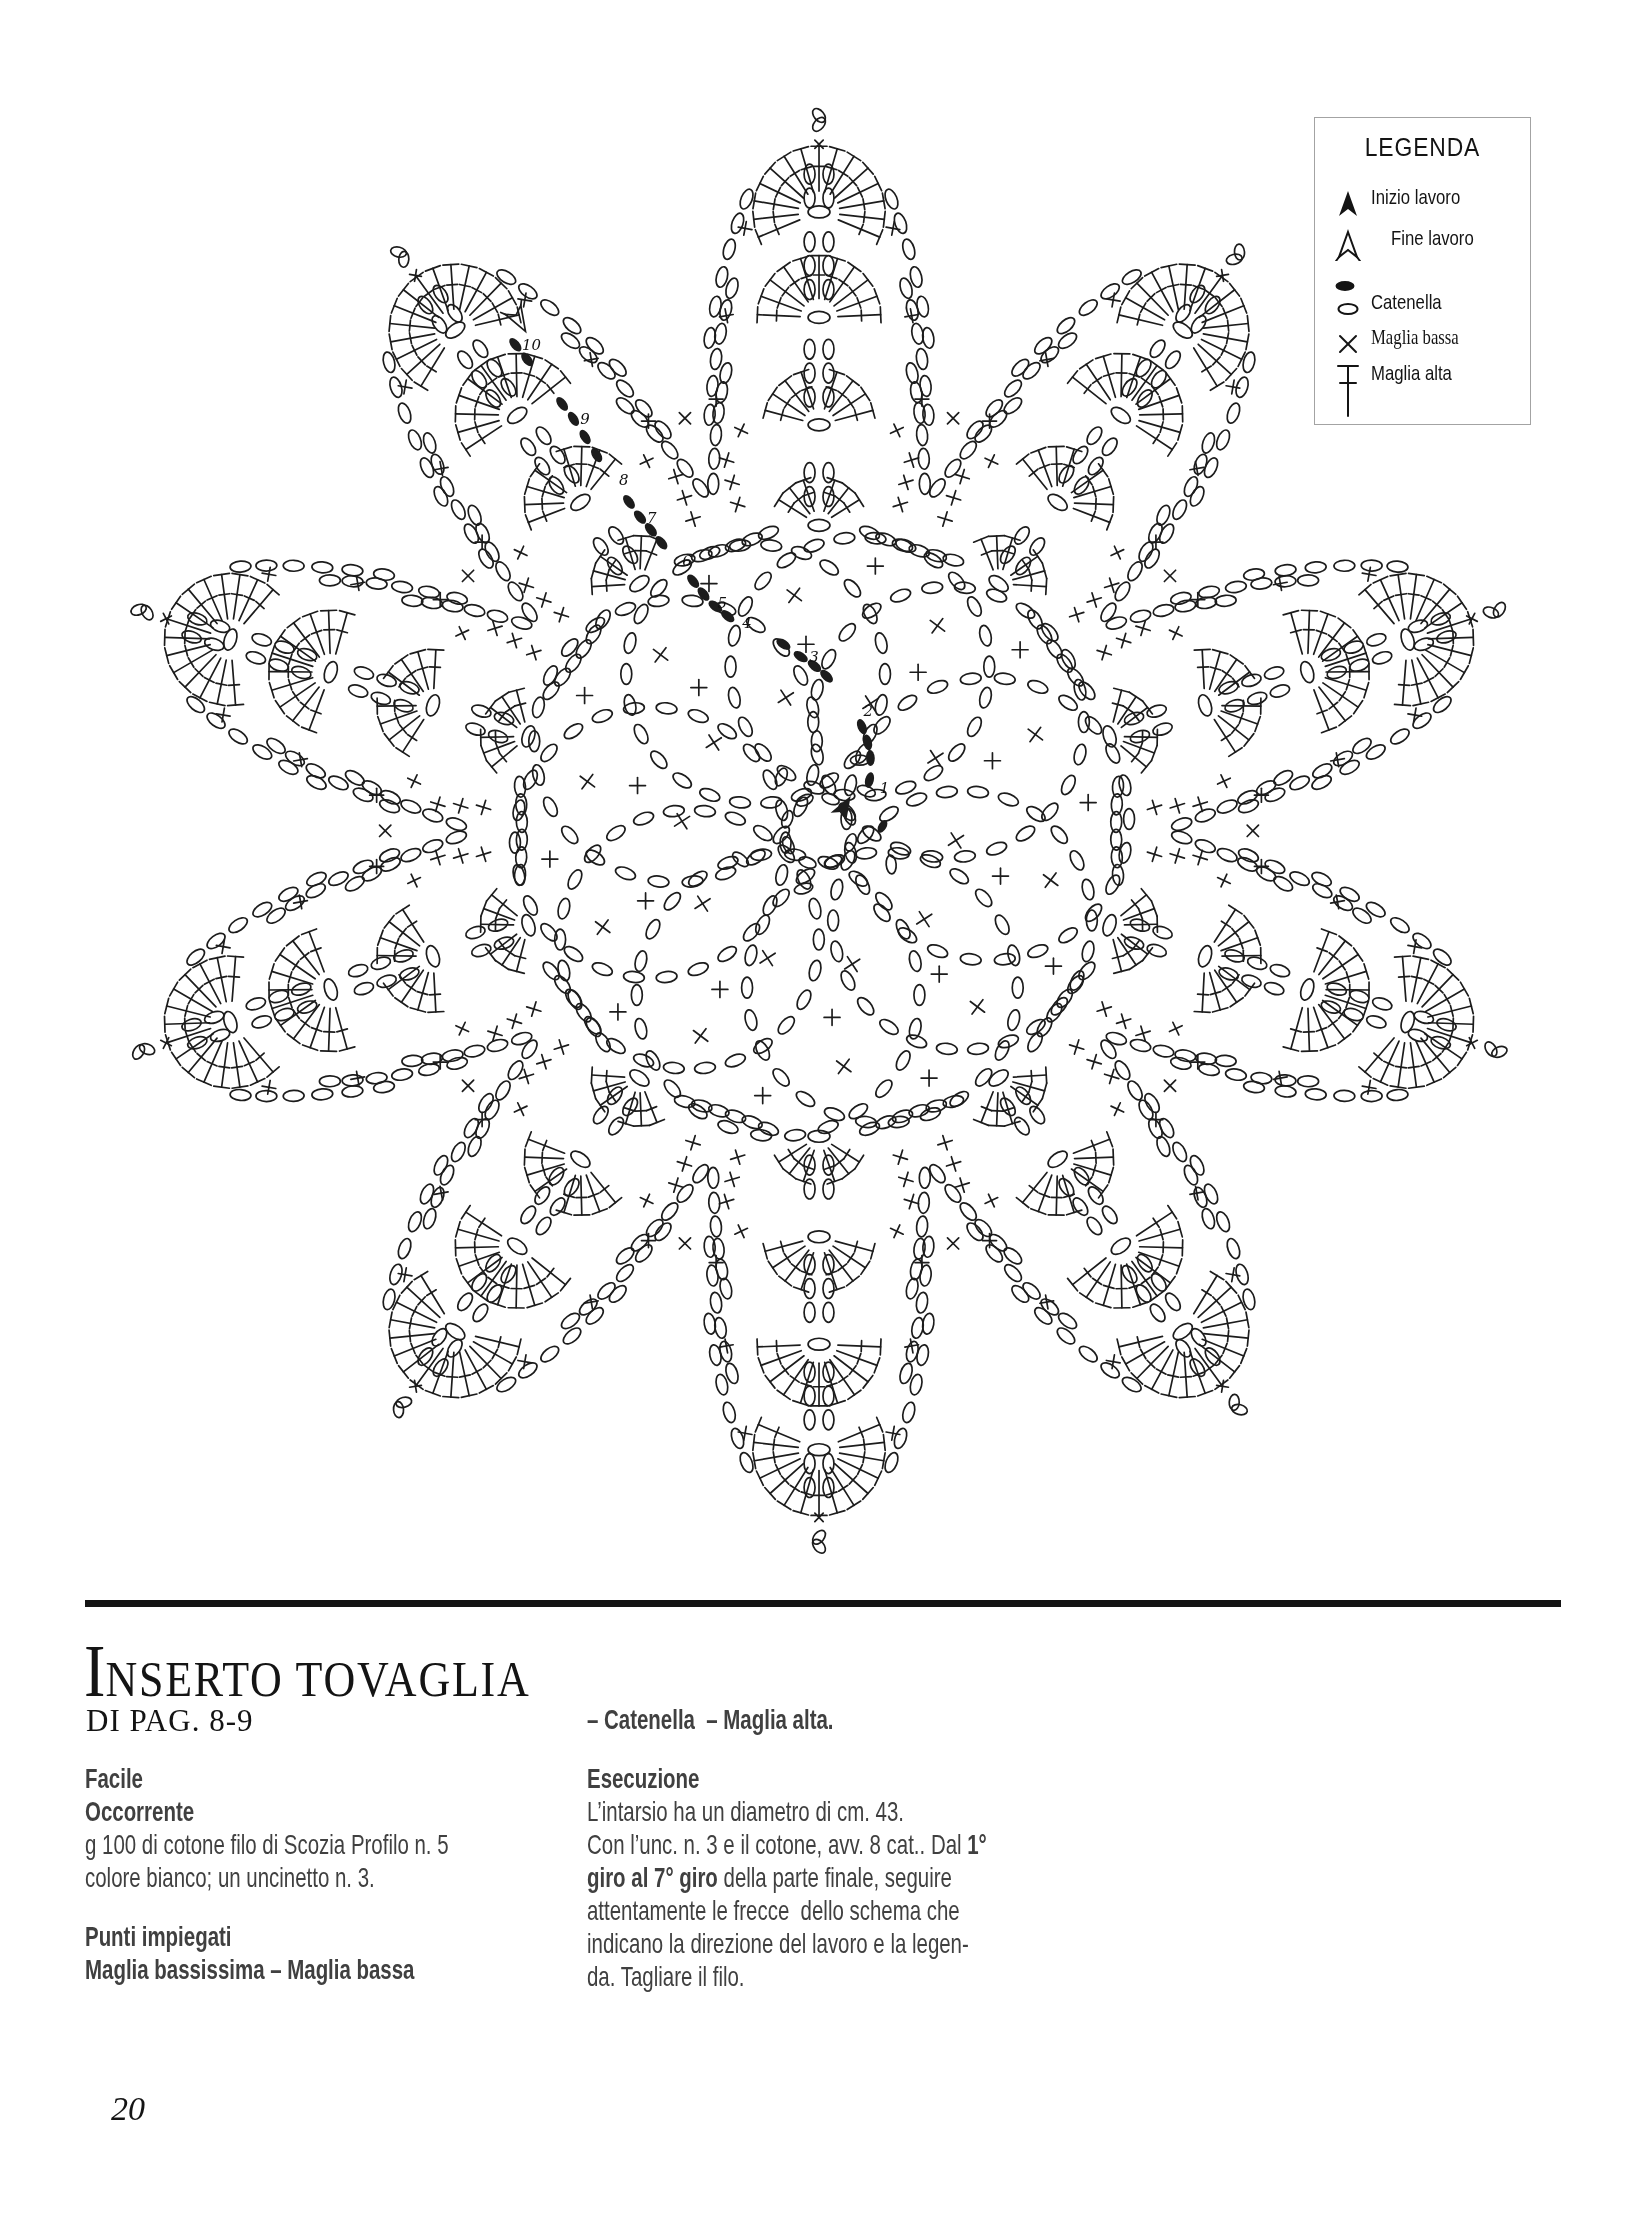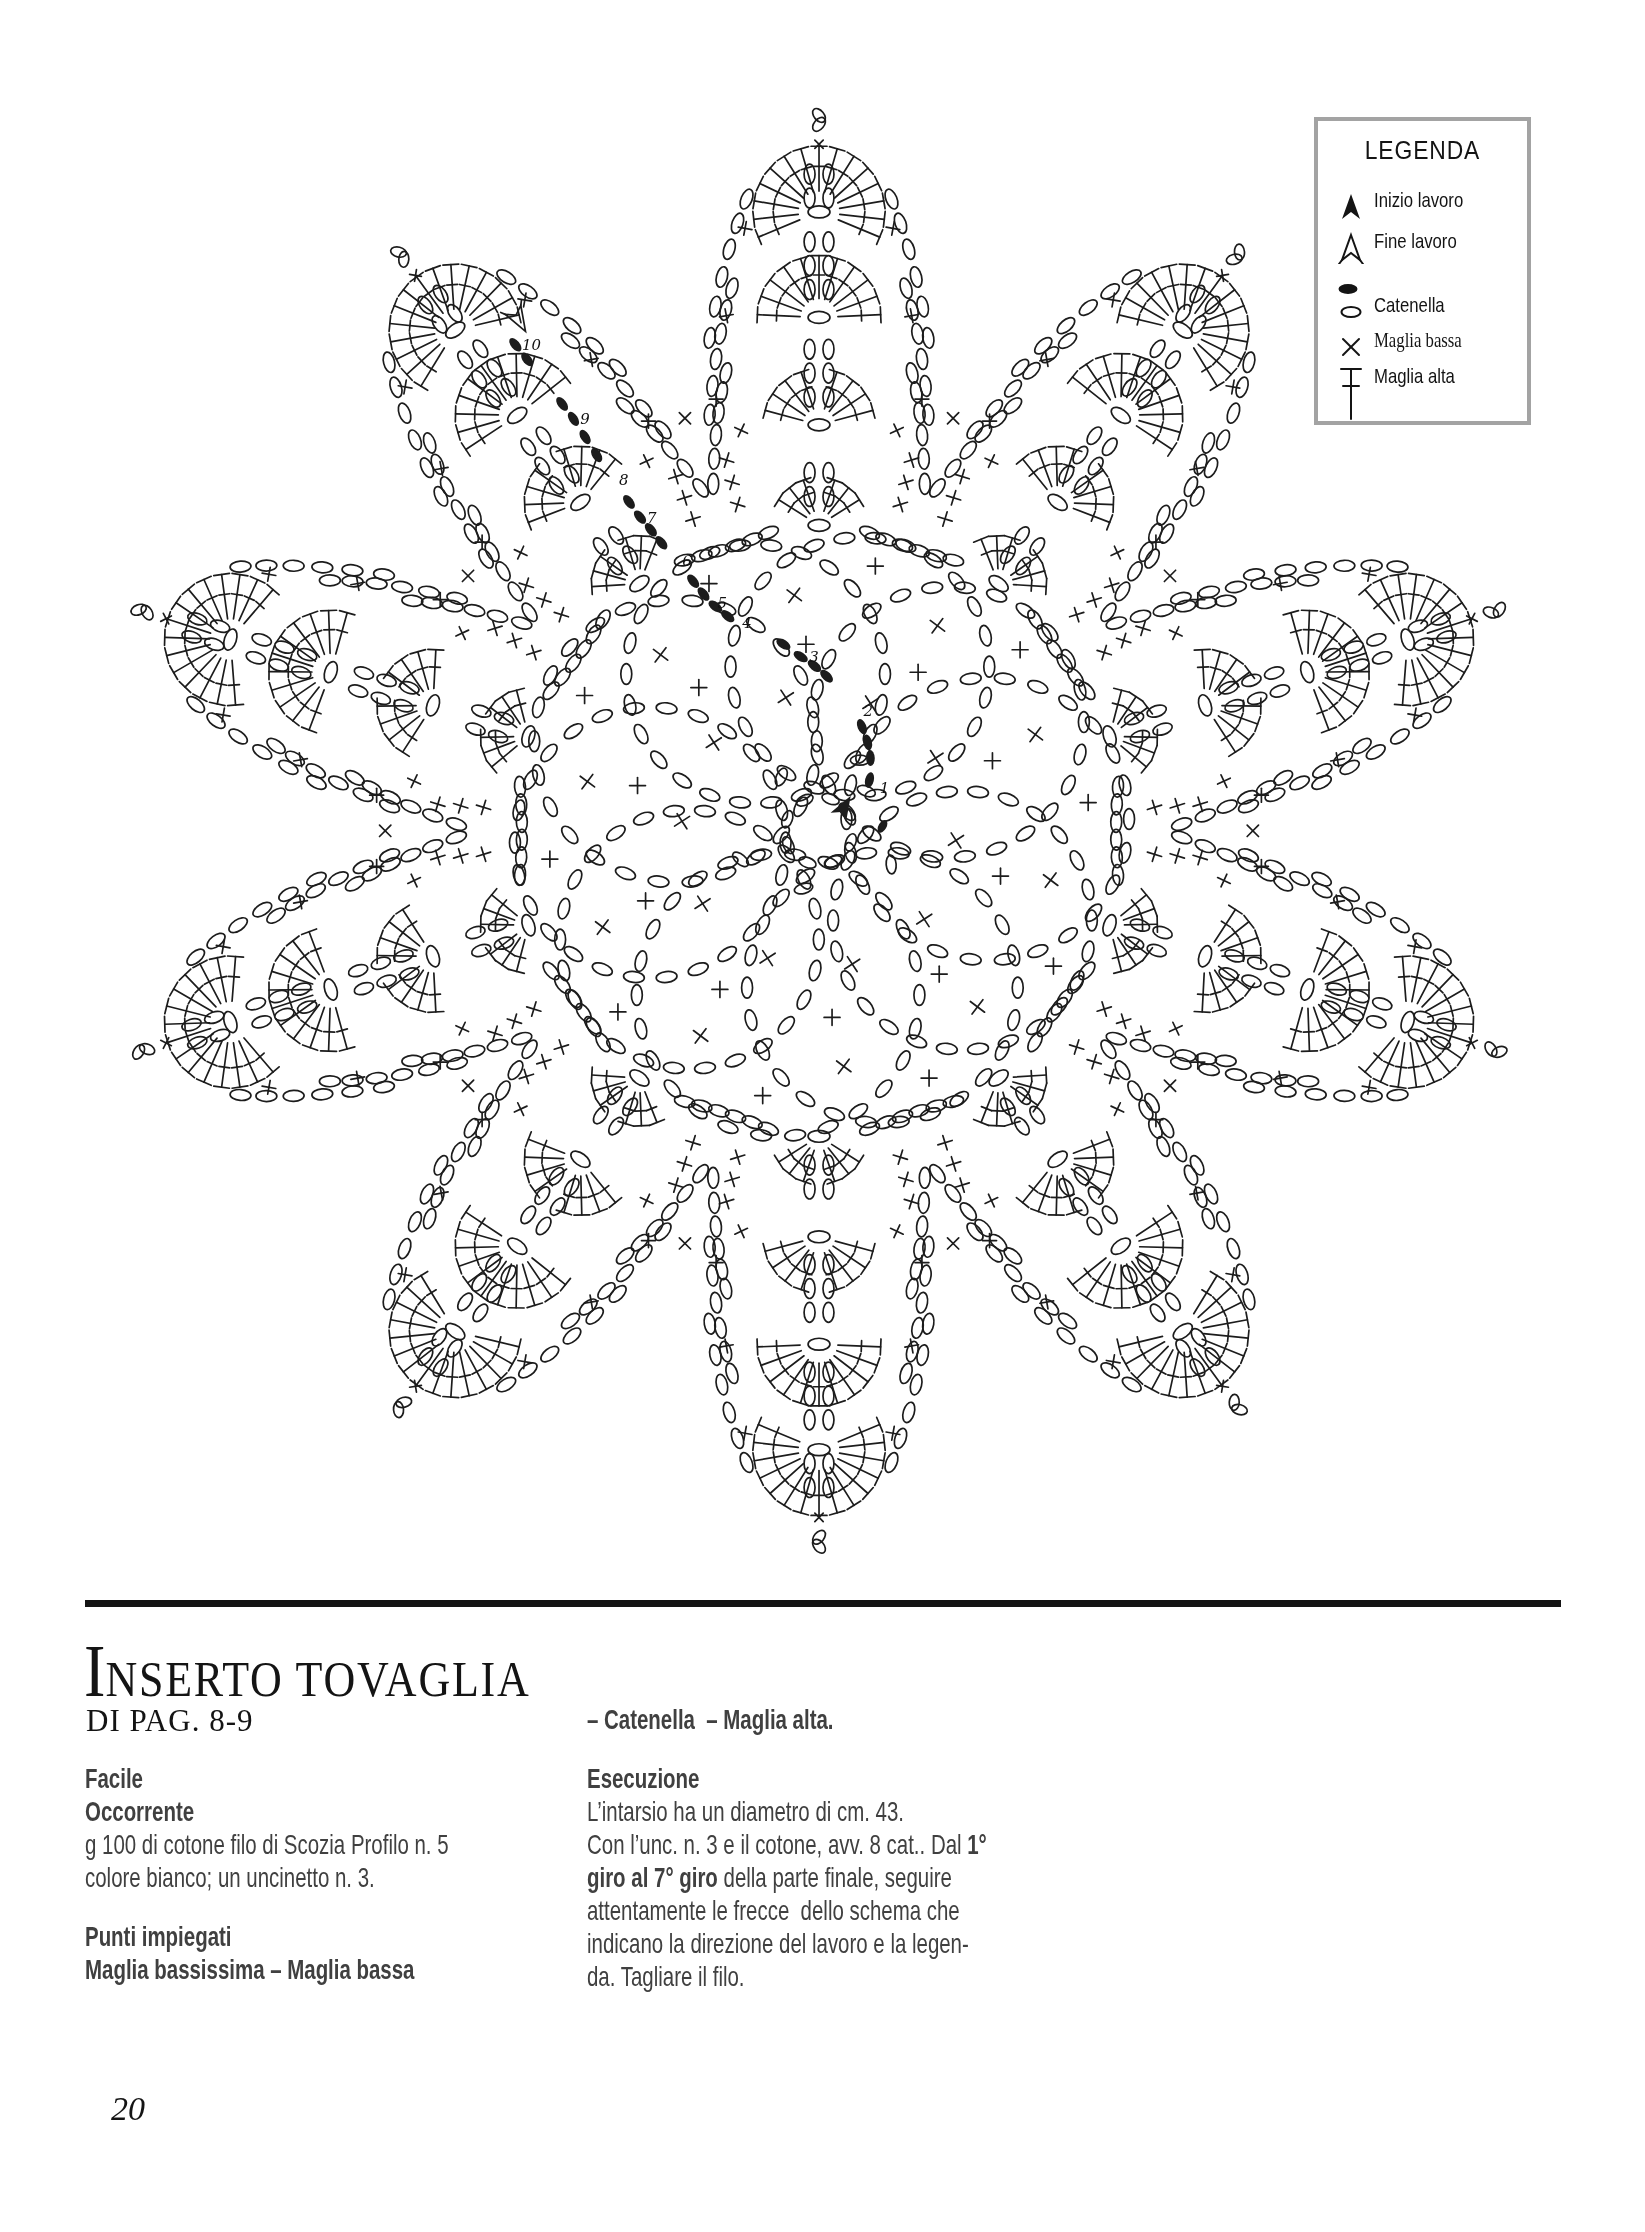--- a/index.html
+++ b/index.html
@@ -3,21 +3,21 @@
 <meta charset="utf-8">
 <style>
   html,body{margin:0;padding:0;background:#e8e8e8}
   .page{position:relative;width:1646px;height:2233px;background:#ffffff;overflow:hidden;
         font-family:"Liberation Sans",sans-serif;color:#141414}
   #diag{position:absolute;left:0;top:0}
   #diag ellipse,#diag line,#diag path,#diag circle{stroke:#1c1c1c;stroke-width:1.7;fill:none;stroke-linecap:round}
   #diag .f{fill:#1c1c1c;stroke:none}
   #diag text{font:italic 15px "DejaVu Serif",serif;fill:#111;stroke:none}
 
-  .legend{position:absolute;left:1314px;top:117px;width:217px;height:308px;border:4px solid #a3a3a3;
+  .legend{position:absolute;left:1314px;top:117px;width:217px;height:308px;border:1px solid #a3a3a3;
           background:#fff;box-sizing:border-box;overflow:hidden}
   .leg-title{position:absolute;top:14px;left:0;right:0;text-align:center;font-size:26px;
              letter-spacing:1px;transform:scaleX(.88)}
   .lrow{position:absolute;left:10px;right:2px;display:flex;align-items:flex-start;overflow:hidden}
   .lsym{flex:0 0 46px;display:flex;justify-content:center;align-items:center}
   .lsym svg{stroke:#141414;stroke-width:2;fill:none;stroke-linecap:round}
   .lsym .fl{fill:#141414;stroke:none}
   .llab{font-size:20.4px;transform:scaleX(.82);transform-origin:0 50%;white-space:pre}
 
   .rule{position:absolute;left:85px;top:1600px;width:1476px;height:7px;background:#141414}
@@ -2648,21 +2648,21 @@
     <div class="leg-title">LEGENDA</div>
     <div id="legend-items">
         <div class="lrow" style="top: 68px; height: 34px;">
           <span class="lsym">
             <svg viewBox="-20 -18 40 36" width="40" height="36">
               <path d="M0,-13 L9,12 L0,5 L-9,12 Z" class="fl"></path>
             </svg>
           </span>
           <span class="llab">Inizio lavoro</span>
         </div>
-        <div class="lrow" style="top: 109px; height: 34px;">
+        <div class="lrow" style="top: 109px; height: 34px; gap: 20px;">
           <span class="lsym">
             <svg viewBox="-20 -18 40 36" width="40" height="36">
               <path d="M0,-13 L9,12 L0,5 L-9,12 Z"></path>
               <line x1="9" y1="12" x2="12" y2="16"></line>
               <line x1="-9" y1="12" x2="-12" y2="16"></line>
             </svg>
           </span>
           <span class="llab">Fine lavoro</span>
         </div>
         <div class="lrow" style="top: 145px; height: 34px; flex-direction: column;">

